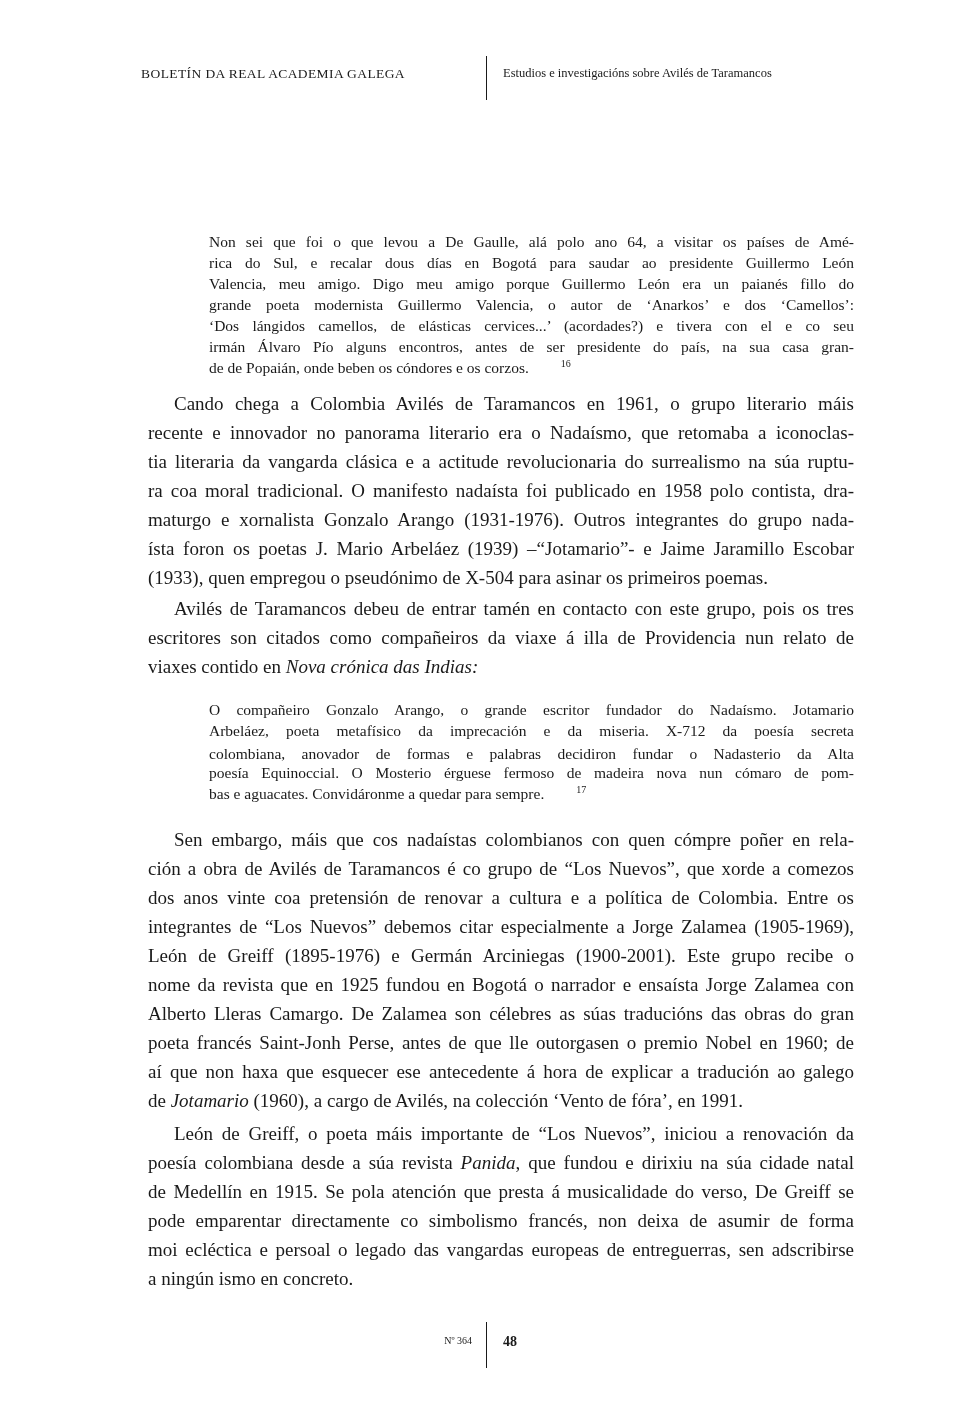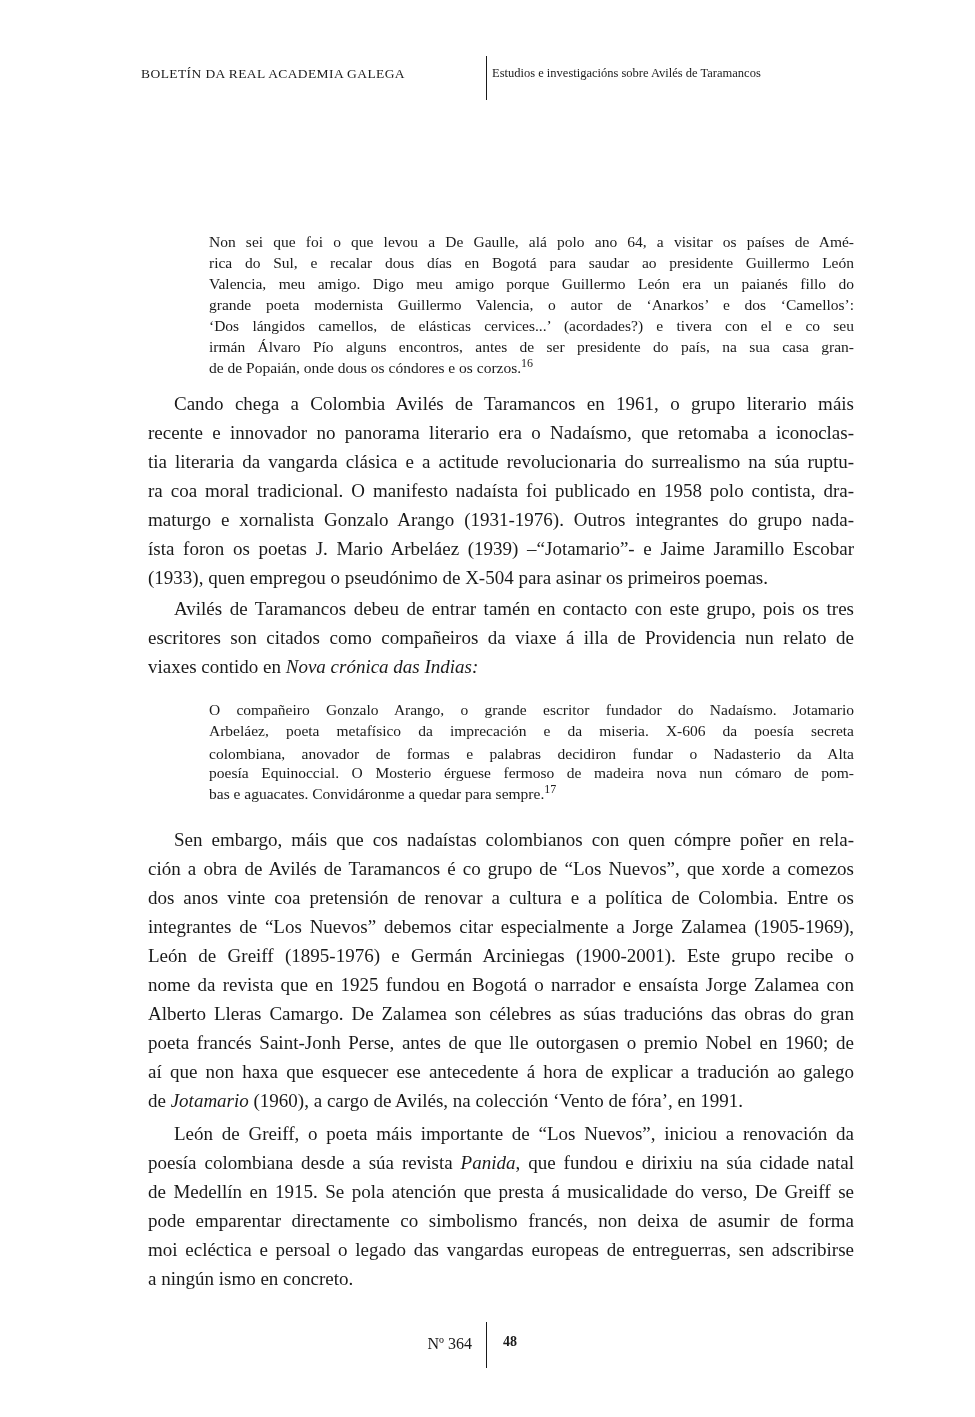--- a/index.html
+++ b/index.html
@@ -2,33 +2,33 @@
 <html><head>
 <meta charset="utf-8">
 <style>
   html, body { margin: 0; padding: 0; background: #ffffff; }
   body { width: 975px; height: 1417px; position: relative; overflow: hidden; color: #1a1a1a; font-family: "Liberation Serif", "DejaVu Serif", serif; }
   .page { position: absolute; left: 0; top: 0; width: 975px; height: 1417px; }
 
   .running-header { position: absolute; top: 56px; left: 0; width: 908px; height: 44px; }
   .rh-left { position: absolute; right: 503px; top: 10px; font-size: 13.5px; letter-spacing: 0.4px; white-space: nowrap; }
   .rh-rule { position: absolute; left: 486px; top: 0; width: 1px; height: 44px; background: #1a1a1a; }
-  .rh-right { position: absolute; left: 492px; top: 10px; font-size: 12.5px; white-space: nowrap; }
+  .rh-right { position: absolute; left: 503px; top: 10px; font-size: 12.5px; white-space: nowrap; }
 
   .body-line { position: absolute; left: 148px; width: 706px; font-size: 19px; line-height: 28px; white-space: nowrap; text-align: justify; text-align-last: justify; }
   .body-line.last { text-align-last: left; }
 
   .quote-line { position: absolute; left: 209px; width: 645px; font-size: 15.5px; line-height: 21px; white-space: nowrap; text-align: justify; text-align-last: justify; }
   .quote-line.last { text-align-last: left; }
 
-  sup.fn { font-size: 12px; vertical-align: 6px; line-height: 0; }
+  sup.fn { font-size: 10px; vertical-align: 6px; line-height: 0; margin-left: 32px; }
   em { font-style: italic; }
 
   .folio { position: absolute; top: 1322px; left: 0; width: 975px; height: 46px; }
-  .folio-issue { position: absolute; right: 503px; top: 13px; font-size: 16px; white-space: nowrap; }
+  .folio-issue { position: absolute; right: 503px; top: 13px; font-size: 10px; white-space: nowrap; }
   .folio-rule { position: absolute; left: 486px; top: 0; width: 1px; height: 46px; background: #1a1a1a; }
   .folio-page { position: absolute; left: 503px; top: 12px; font-size: 14px; font-weight: bold; white-space: nowrap; text-align: right; }
 </style>
 </head>
 <body>
 
 <div class="page">
 
   <div class="running-header">
     <span class="rh-left">BOLETÍN DA REAL ACADEMIA GALEGA</span>
@@ -37,42 +37,42 @@
   </div>
 
 
   <div>
     <div class="quote-line" style="top:231px">Non sei que foi o que levou a De Gaulle, alá polo ano 64, a visitar os países de Amé-</div>
     <div class="quote-line" style="top:252px">rica do Sul, e recalar dous días en Bogotá para saudar ao presidente Guillermo León</div>
     <div class="quote-line" style="top:273px">Valencia, meu amigo. Digo meu amigo porque Guillermo León era un paianés fillo do</div>
     <div class="quote-line" style="top:294px">grande poeta modernista Guillermo Valencia, o autor de ‘Anarkos’ e dos ‘Camellos’:</div>
     <div class="quote-line" style="top:315px">‘Dos lángidos camellos, de elásticas cervices...’ (acordades?) e tivera con el e co seu</div>
     <div class="quote-line" style="top:336px">irmán Álvaro Pío alguns encontros, antes de ser presidente do país, na sua casa gran-</div>
-    <div class="quote-line last" style="top:357px"><span>de de Popaián, onde dous os cóndores e os corzos.</span><sup class="fn">16</sup></div>
+    <div class="quote-line last" style="top:357px"><span>de de Popaián, onde beben os cóndores e os corzos.</span><sup class="fn">16</sup></div>
   </div>
 
   <div>
     <div class="body-line" style="top:390px; left:174px; width:680px">Cando chega a Colombia Avilés de Taramancos en 1961, o grupo literario máis</div>
     <div class="body-line" style="top:419px">recente e innovador no panorama literario era o Nadaísmo, que retomaba a iconoclas-</div>
     <div class="body-line" style="top:448px">tia literaria da vangarda clásica e a actitude revolucionaria do surrealismo na súa ruptu-</div>
     <div class="body-line" style="top:477px">ra coa moral tradicional. O manifesto nadaísta foi publicado en 1958 polo contista, dra-</div>
     <div class="body-line" style="top:506px">maturgo e xornalista Gonzalo Arango (1931-1976). Outros integrantes do grupo nada-</div>
     <div class="body-line" style="top:535px">ísta foron os poetas J. Mario Arbeláez (1939) –“Jotamario”- e Jaime Jaramillo Escobar</div>
     <div class="body-line last" style="top:564px">(1933), quen empregou o pseudónimo de X-504 para asinar os primeiros poemas.</div>
   </div>
 
   <div>
     <div class="body-line" style="top:595px; left:174px; width:680px">Avilés de Taramancos debeu de entrar tamén en contacto con este grupo, pois os tres</div>
     <div class="body-line" style="top:624px">escritores son citados como compañeiros da viaxe á illa de Providencia nun relato de</div>
     <div class="body-line last" style="top:653px"><span>viaxes contido en </span><em>Nova crónica das Indias:</em></div>
   </div>
 
   <div>
     <div class="quote-line" style="top:699px">O compañeiro Gonzalo Arango, o grande escritor fundador do Nadaísmo. Jotamario</div>
-    <div class="quote-line" style="top:720px">Arbeláez, poeta metafísico da imprecación e da miseria. X-606 da poesía secreta</div>
+    <div class="quote-line" style="top:720px">Arbeláez, poeta metafísico da imprecación e da miseria. X-712 da poesía secreta</div>
     <div class="quote-line" style="top:743px">colombiana, anovador de formas e palabras decidiron fundar o Nadasterio da Alta</div>
     <div class="quote-line" style="top:762px">poesía Equinoccial. O Mosterio érguese fermoso de madeira nova nun cómaro de pom-</div>
     <div class="quote-line last" style="top:783px"><span>bas e aguacates. Convidáronme a quedar para sempre.</span><sup class="fn">17</sup></div>
   </div>
 
   <div>
     <div class="body-line" style="top:826px; left:174px; width:680px">Sen embargo, máis que cos nadaístas colombianos con quen cómpre poñer en rela-</div>
     <div class="body-line" style="top:855px">ción a obra de Avilés de Taramancos é co grupo de “Los Nuevos”, que xorde a comezos</div>
     <div class="body-line" style="top:884px">dos anos vinte coa pretensión de renovar a cultura e a política de Colombia. Entre os</div>
     <div class="body-line" style="top:913px">integrantes de “Los Nuevos” debemos citar especialmente a Jorge Zalamea (1905-1969),</div>

